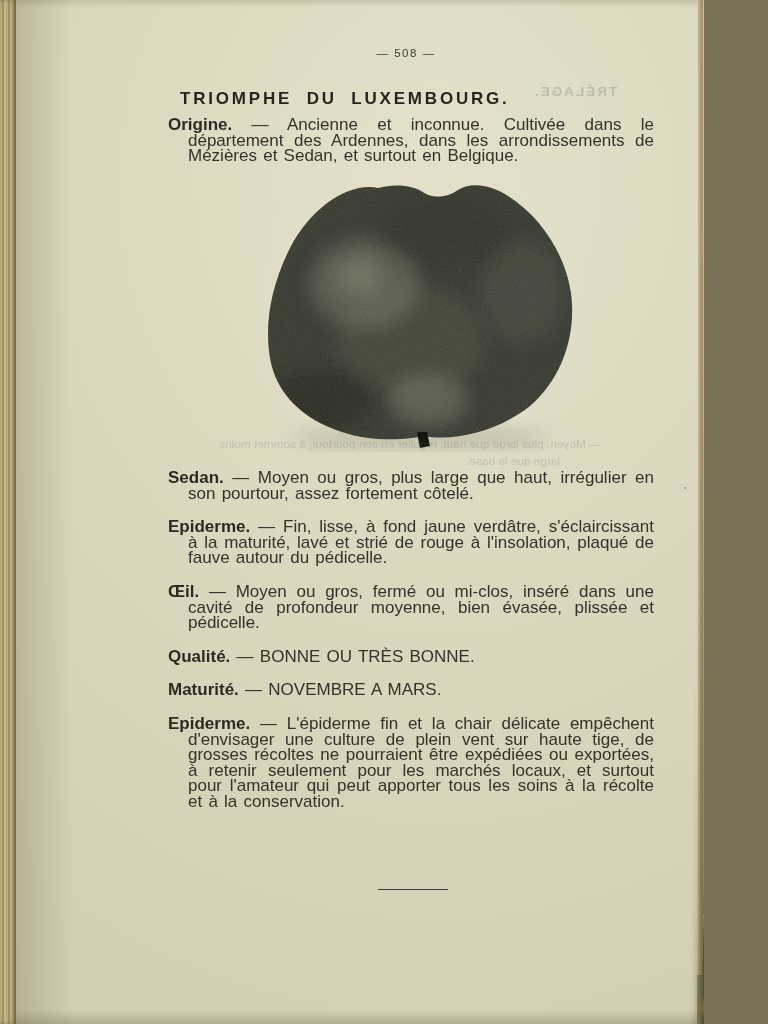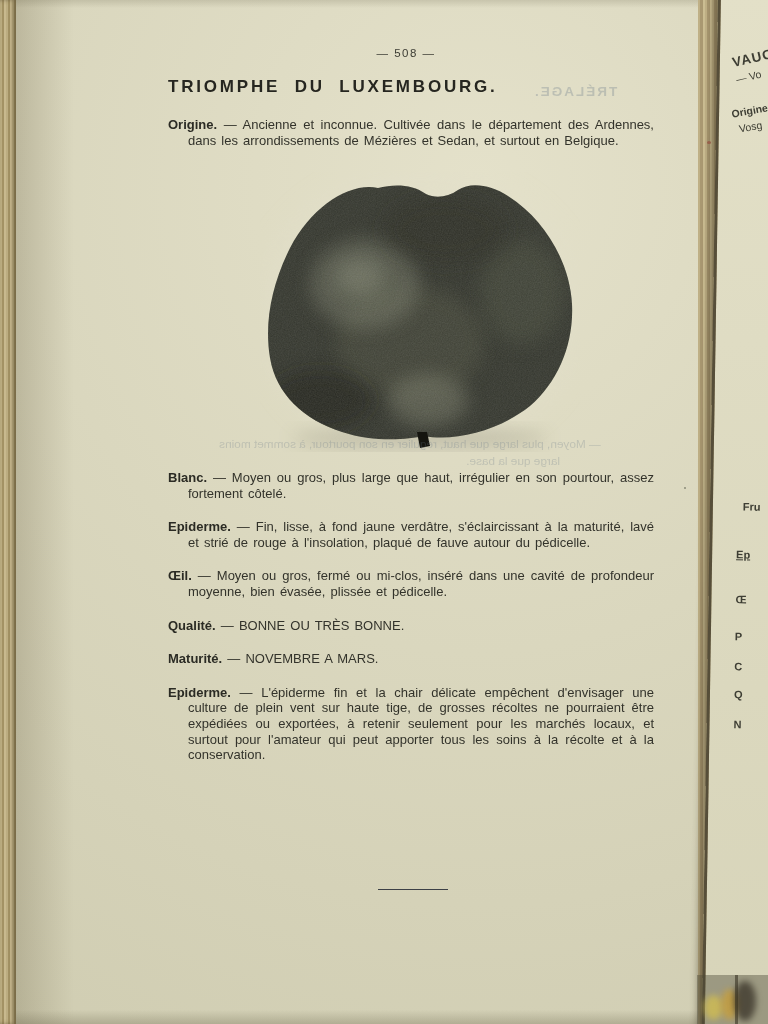--- a/index.html
+++ b/index.html
@@ -1,40 +1,40 @@
 <!DOCTYPE html>
 <html><head>
 <meta charset="utf-8">
 <style>
   html,body{margin:0;padding:0;}
   body{width:768px;height:1024px;overflow:hidden;background:#7a7258;}
-  .book{position:relative;width:768px;height:1024px;overflow:hidden;
+  .book{position:relative;width:704px;height:1024px;overflow:hidden;
         font-family:"Liberation Sans",sans-serif;background:#d9d6bd;}
 
   
   .page-main{position:absolute;inset:0;
      background:radial-gradient(120% 95% at 62% 18%, #e4e1ca 0%, #dad7be 48%, #d0cdb2 100%);}
   .binding-shadow{position:absolute;left:14px;top:0;width:60px;height:100%;
      background:linear-gradient(90deg, rgba(110,100,70,.28), rgba(110,100,70,0));}
   .top-shade{position:absolute;left:0;top:0;width:100%;height:8px;
      background:linear-gradient(180deg, rgba(90,85,60,.18), rgba(90,85,60,0));}
   .bottom-shade{position:absolute;left:0;bottom:0;width:100%;height:14px;
      background:linear-gradient(0deg, rgba(90,85,60,.28), rgba(90,85,60,0));}
 
   
   .left-edge{position:absolute;left:0;top:0;width:16px;height:100%;
      background:repeating-linear-gradient(90deg,#bcad81 0 2px,#a39264 2px 4px,#c8b98e 4px 6px);
      box-shadow:inset -3px 0 4px rgba(70,60,35,.5);}
 
   
   .pageno{position:absolute;top:47px;left:150px;width:512px;text-align:center;
      font-size:11.5px;letter-spacing:1.5px;color:#3d3d34;}
-  .title{position:absolute;top:77px;left:168px;margin:0;font-size:17px;font-weight:bold;
+  .title{position:absolute;top:77px;left:168px;margin:12px;font-size:17px;font-weight:bold;
      letter-spacing:2.8px;word-spacing:7px;color:#262620;}
-  .para{font-size:13px;line-height:15.6px;color:#33332b;text-align:justify;
+  .para{font-size:17px;line-height:15.6px;color:#33332b;text-align:justify;
      padding-left:20px;text-indent:-20px;margin:0 10px 18px 0;word-spacing:1.5px;}
   .para .label{font-weight:bold;color:#2b2b24;}
   .origine-block{position:absolute;top:117px;left:168px;width:496px;}
   .sections{position:absolute;top:470px;left:168px;width:496px;}
   .endrule{position:absolute;top:889px;left:378px;width:70px;height:0;
      border-top:1.6px solid #3c4046;}
 
   
   .photo{position:absolute;left:260px;top:172px;width:320px;height:280px;}
 
@@ -128,21 +128,21 @@
 
         <path d="M157 260 l 3 16 l 10 -2 l -3 -14 z" fill="#15150f"></path>
       </svg>
     </div>
 
     <div class="ghost ghost-trelage">TRÉLAGE.</div>
     <div class="ghost ghost-mid1">— Moyen, plus large que haut, régulier en son pourtour, à sommet moins</div>
     <div class="ghost ghost-mid2">large que la base.</div>
 
     <div class="sections">
-      <p class="para"><span class="label">Blanc.</span> <span>—</span> <span>Moyen ou gros, plus large que haut, irrégulier en son pourtour, assez fortement côtelé.</span></p>
+      <p class="para"><span class="label">Sedan.</span> <span>—</span> <span>Moyen ou gros, plus large que haut, irrégulier en son pourtour, assez fortement côtelé.</span></p>
       <p class="para"><span class="label">Epiderme.</span> <span>—</span> <span>Fin, lisse, à fond jaune verdâtre, s'éclaircissant à la maturité, lavé et strié de rouge à l'insolation, plaqué de fauve autour du pédicelle.</span></p>
       <p class="para"><span class="label">Œil.</span> <span>—</span> <span>Moyen ou gros, fermé ou mi-clos, inséré dans une cavité de profondeur moyenne, bien évasée, plissée et pédicelle.</span></p>
       <p class="para"><span class="label">Qualité.</span> <span>—</span> <span>BONNE OU TRÈS BONNE.</span></p>
       <p class="para"><span class="label">Maturité.</span> <span>—</span> <span>NOVEMBRE A MARS.</span></p>
       <p class="para"><span class="label">Epiderme.</span> <span>—</span> <span>L'épiderme fin et la chair délicate empêchent d'envisager une culture de plein vent sur haute tige, de grosses récoltes ne pourraient être expédiées ou exportées, à retenir seulement pour les marchés locaux, et surtout pour l'amateur qui peut apporter tous les soins à la récolte et à la conservation.</span></p>
     </div>
 
     <div class="endrule"></div>
 
     <div class="top-shade"></div>

